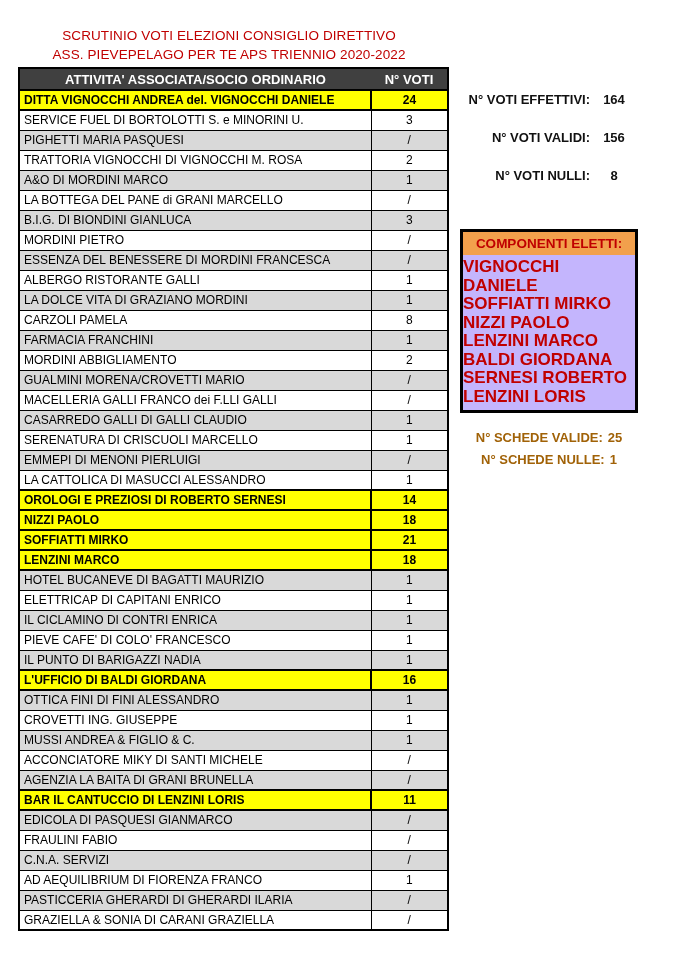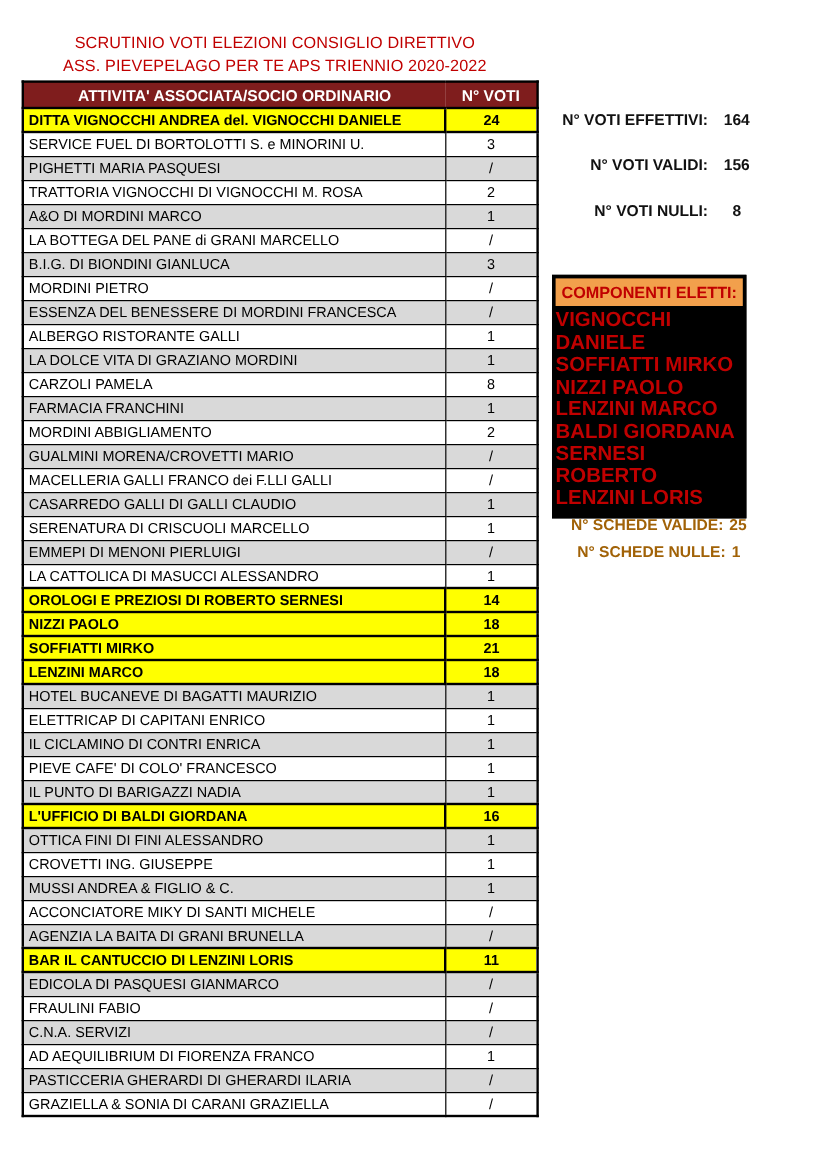--- a/index.html
+++ b/index.html
@@ -17,21 +17,21 @@
   }
 
   
   table.votes-table {
     position:absolute; left:18px; top:67px; width:429px;
     border-collapse:collapse; table-layout:fixed;
     border:2px solid #000;
   }
   .votes-table th, .votes-table td { box-sizing:border-box; padding:0; }
   .votes-table thead th {
-    background:#7f1d1d; color:#ffffff; font-weight:bold; font-size:13px;
+    background:#404040; color:#ffffff; font-weight:bold; font-size:13px;
     height:22px; text-align:center; border:2px solid #000;
   }
   .votes-table th.th-name  { width:352px; border-right:none; }
   .votes-table th.th-votes { width:77px;  border-left:none; }
   .votes-table td {
     border:1px solid #000; height:20px; font-size:12px; color:#000;
     overflow:hidden; white-space:nowrap;
   }
   .votes-table td.cell-name  { padding-left:4px; text-align:left; }
   .votes-table td.cell-votes { text-align:center; }
@@ -42,22 +42,22 @@
   }
 
   
   .right-panel { position:absolute; left:460px; top:0; width:178px; height:968px; }
   .stats { position:absolute; top:92px; left:0; right:0; }
   .stat-line { display:flex; height:14px; margin-bottom:24px; font-size:13px; font-weight:bold; color:#111; }
   .stat-label { width:130px; text-align:right; }
   .stat-value { flex:1; text-align:center; }
 
   .elected-box {
-    position:absolute; top:229px; left:0; width:162px; box-sizing:border-box;
-    border:3px solid #000; background:#000000;
+    position:absolute; top:229px; left:0; width:178px; box-sizing:border-box;
+    border:3px solid #000; background:#c4b5fd;
   }
   .elected-header {
     background:#F2A04C; color:#C00000; font-weight:bold; font-size:13.5px;
     text-align:center; height:23px; line-height:23px;
   }
   .elected-names { padding:3px 0 4px; }
   .elected-name {
     text-align:left; color:#C00000; font-weight:bold;
     font-size:17px; line-height:18.5px;
   }

